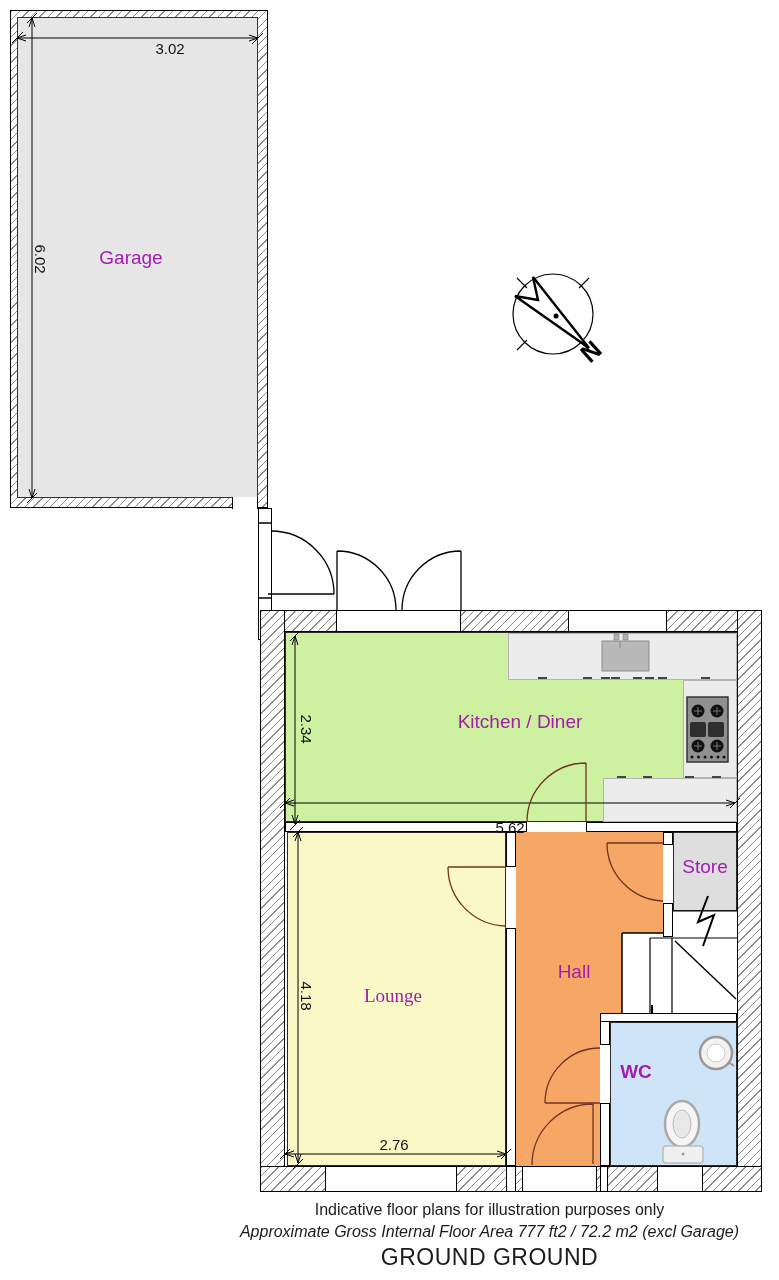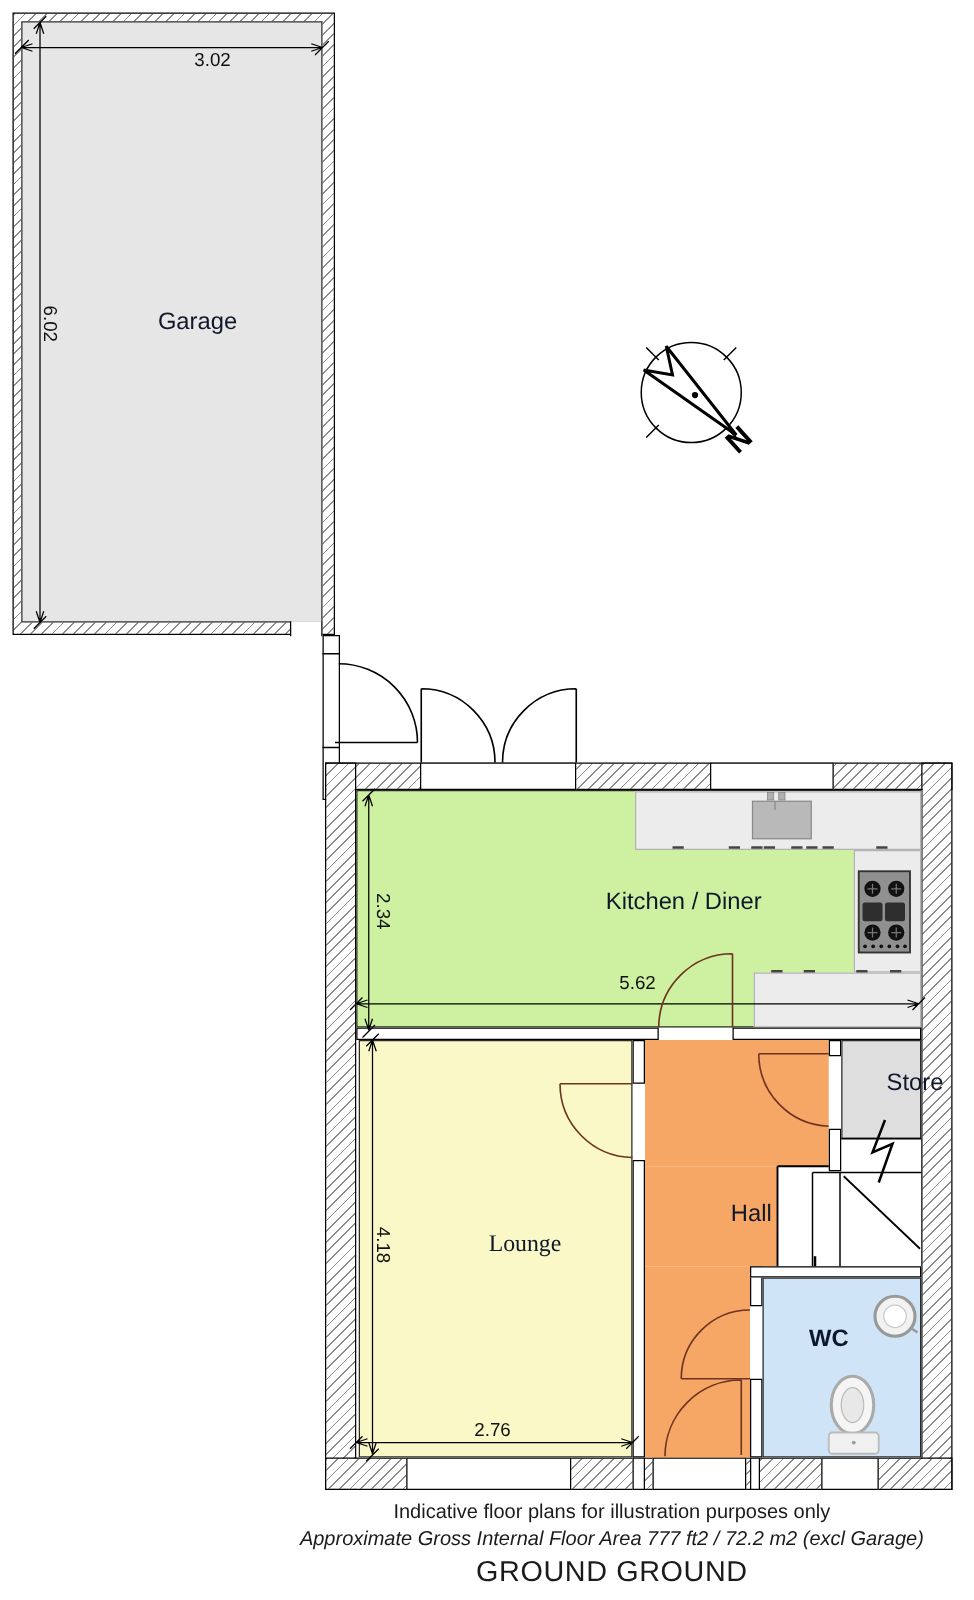--- a/index.html
+++ b/index.html
@@ -6,21 +6,21 @@
   #canvas{position:relative;width:779px;height:1280px;background:#fff;overflow:hidden;
           font-family:"Liberation Sans",sans-serif;color:#1b1b1b;}
   .abs{position:absolute;box-sizing:border-box;}
   .hatch{background:repeating-linear-gradient(135deg,#8c8c8c 0px,#8c8c8c 1px,#ffffff 1px,#ffffff 6px);
          border:1px solid #000;}
   .iwall{background:#fff;border:1px solid #000;}
   .gap{background:#fff;border:1px solid #000;}
   .room{border:1px solid #2b2b2b;}
   .noborder{border:none;}
   .counter{background:#ececec;border:1px solid #b3b3b3;}
-  .room-label{position:absolute;transform:translate(-50%,-50%);font-size:19px;white-space:nowrap;color:#0f172a;margin-left:27px;}
+  .room-label{position:absolute;transform:translate(-50%,-50%);font-size:19px;white-space:nowrap;color:#a21caf;}
   .dim-label{position:absolute;transform:translate(-50%,-50%);font-size:15px;white-space:nowrap;color:#111;}
   .dim-label.vert{transform:translate(-50%,-50%) rotate(90deg);}
   .bold{font-weight:bold;}
   #footer{position:absolute;left:200px;top:1201px;width:579px;text-align:center;}
   #footer .f1{font-size:16px;text-align:center;}
   #footer .f2{font-size:16px;margin-top:4px;font-style:italic;}
   #footer .f3{font-size:23px;margin-top:3px;letter-spacing:0.5px;}
   svg{position:absolute;left:0;top:0;pointer-events:none;}
 </style>
 </head>
@@ -175,21 +175,21 @@
   <div class="room-label" style="left:131px;top:258px;">Garage</div>
   <div class="room-label" style="left:520px;top:722px;">Kitchen / Diner</div>
   <div class="room-label" style="left:393px;top:996px;font-family:Liberation Serif, serif;">Lounge</div>
   <div class="room-label" style="left:574px;top:972px;">Hall</div>
   <div class="room-label" style="left:705px;top:867px;">Store</div>
   <div class="room-label bold" style="left:636px;top:1072px;">WC</div>
 
   <div class="dim-label" style="left:138px;top:48px;margin-left:32px;">3.02</div>
   <div class="dim-label vert" style="left:40px;top:259px;">6.02</div>
   <div class="dim-label vert" style="left:306px;top:729px;">2.34</div>
-  <div class="dim-label" style="left:510px;top:787px;">5.62</div>
+  <div class="dim-label" style="left:510px;top:827px;">5.62</div>
   <div class="dim-label vert" style="left:306px;top:996px;">4.18</div>
   <div class="dim-label" style="left:394px;top:1144px;">2.76</div>
 
   <div id="footer">
     <div class="f1">Indicative floor plans for illustration purposes only</div>
     <div class="f2">Approximate Gross Internal Floor Area 777 ft2 / 72.2 m2 (excl Garage)</div>
     <div class="f3">GROUND GROUND</div>
   </div>
 
 </div>

